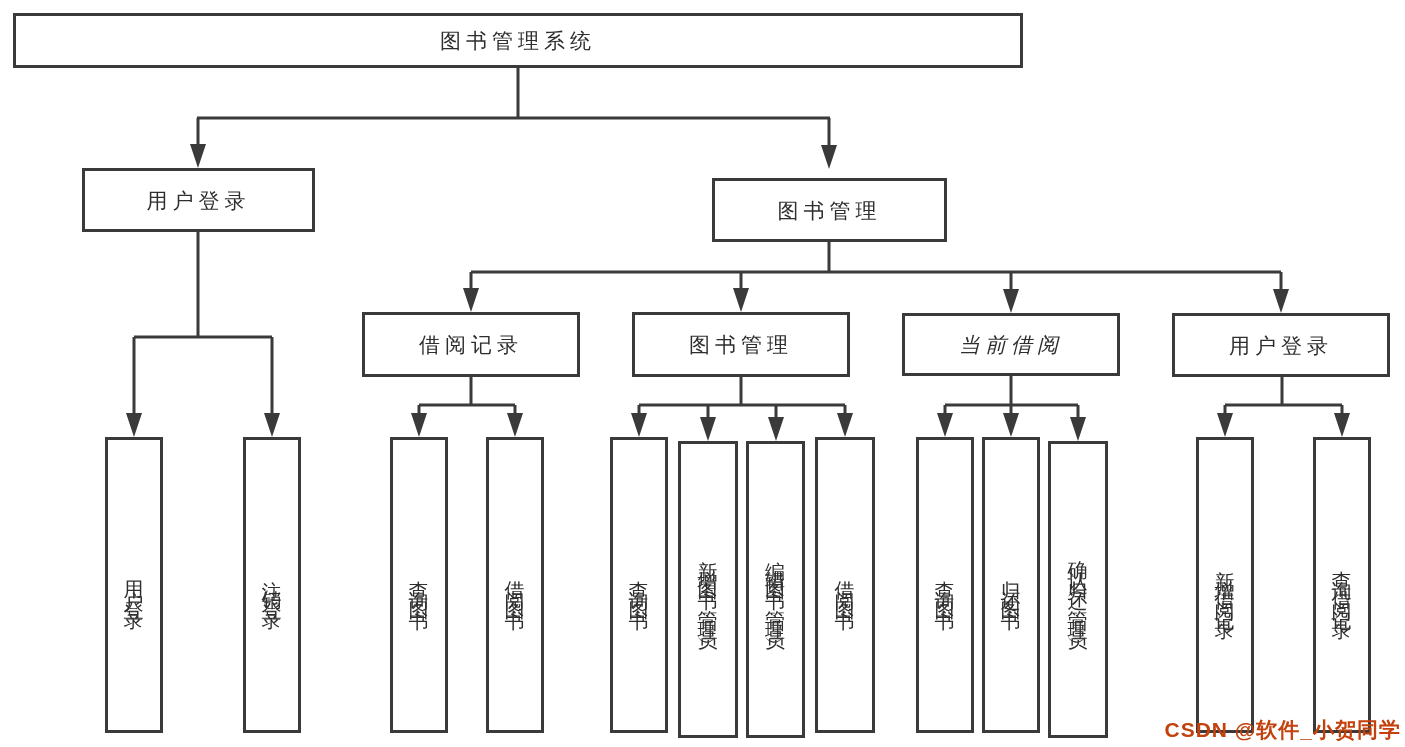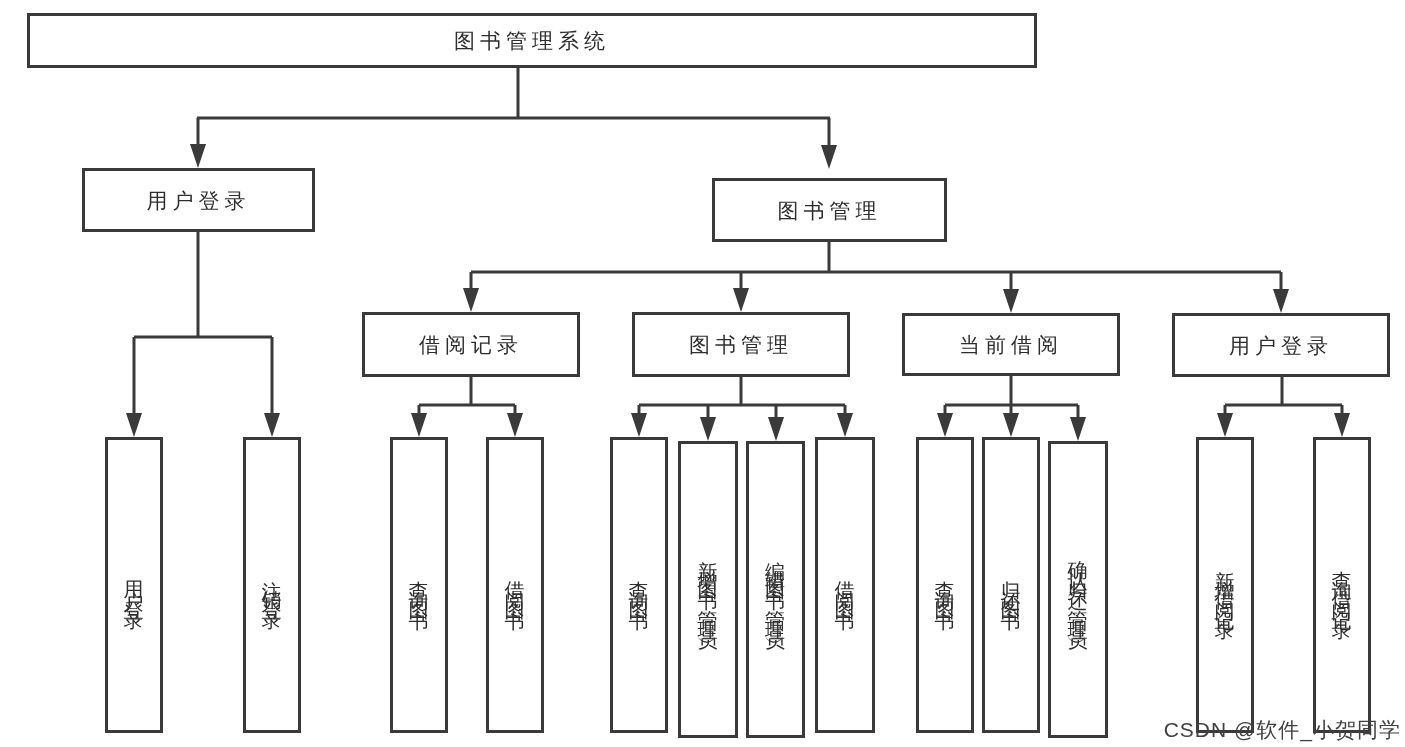--- a/index.html
+++ b/index.html
@@ -13,43 +13,43 @@
   .box{
     position:absolute;box-sizing:border-box;background:#ffffff;border:3px solid #3a3a3a;
     display:flex;align-items:center;justify-content:center;
     font-size:21px;letter-spacing:5px;line-height:1;white-space:nowrap;
   }
   .vbox{
     writing-mode:vertical-rl;text-orientation:mixed;
     font-size:20px;letter-spacing:10px;white-space:normal;
   }
   
-  .p-root   {left:27px;  top:13px;  width:1010px;height:55px;}
+  .p-root   {left:13px;  top:13px;  width:1010px;height:55px;}
   .p-login  {left:82px;  top:168px; width:233px; height:64px;}
   .p-mgmt   {left:712px; top:178px; width:235px; height:64px;}
   .p-rec    {left:362px; top:312px; width:218px; height:65px;}
   .p-bor    {left:632px; top:312px; width:218px; height:65px;}
-  .p-cur    {left:902px; top:313px; width:218px; height:63px;}
+  .p-cur    {left:902px; top:313px; width:218px; height:63px;font-style:italic;}
   .p-hist   {left:1172px;top:313px; width:218px; height:64px;}
   .p-l-login  {left:105px; top:437px;width:58px;height:296px;}
   .p-l-logout {left:243px; top:437px;width:58px;height:296px;}
   .p-l-recq   {left:390px; top:437px;width:58px;height:296px;}
   .p-l-recb   {left:486px; top:437px;width:58px;height:296px;}
   .p-l-borq   {left:610px; top:437px;width:58px;height:296px;}
   .p-l-boradd {left:678px; top:441px;width:60px;height:297px;}
   .p-l-boredit{left:746px; top:441px;width:59px;height:297px;}
   .p-l-borrow {left:815px; top:437px;width:60px;height:296px;}
   .p-l-curq   {left:916px; top:437px;width:58px;height:296px;}
   .p-l-curret {left:982px; top:437px;width:58px;height:296px;}
   .p-l-curcon {left:1048px;top:441px;width:60px;height:297px;}
   .p-l-histadd{left:1196px;top:437px;width:58px;height:296px;}
   .p-l-histq  {left:1313px;top:437px;width:58px;height:296px;}
   .watermark{
     position:absolute;right:4px;top:716px;z-index:5;
-    font-size:21px;letter-spacing:1px;color:#404040;white-space:nowrap;
+    font-size:21px;letter-spacing:1px;color:#c2410c;white-space:nowrap;font-weight:bold;
   }
 </style>
 </head>
 <body>
 
 <div class="stage">
 
   <svg class="wires" viewBox="0 0 1405 747" xmlns="http://www.w3.org/2000/svg" aria-hidden="true">
 
     <path d="M518 68 V118 M197 118 H830 M198 118 V147 M829 118 V150

